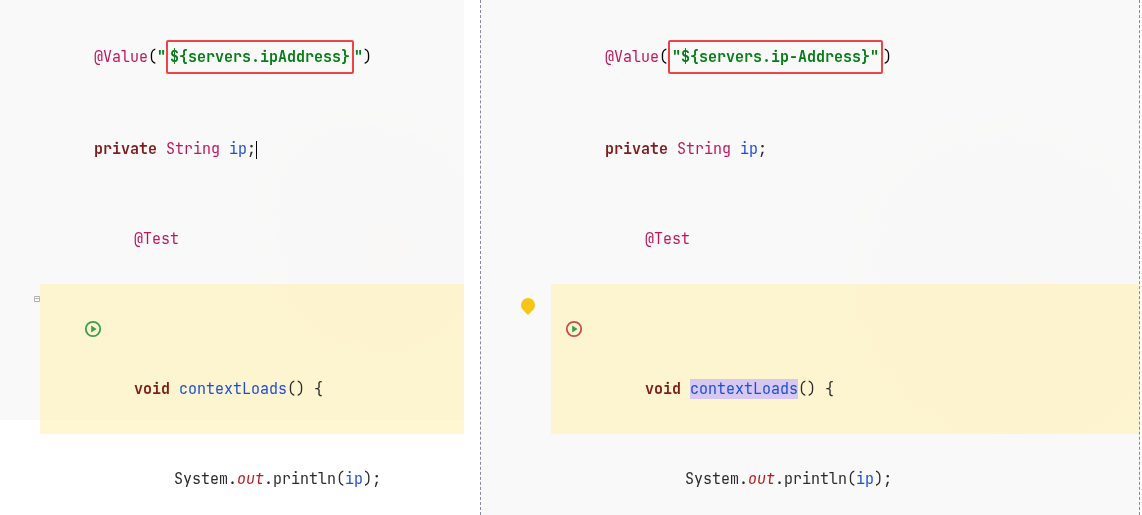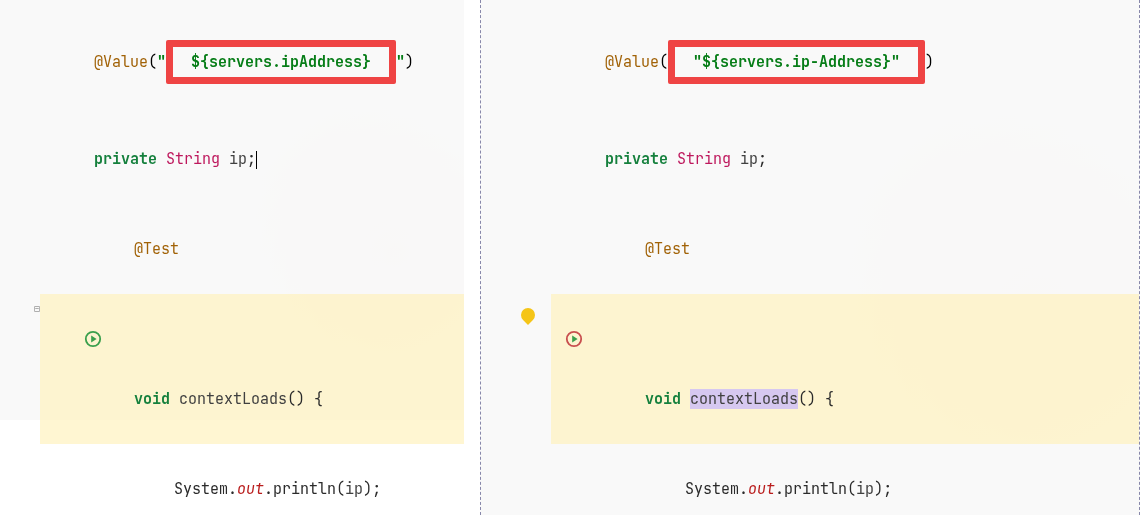--- a/index.html
+++ b/index.html
@@ -31,31 +31,31 @@
     position: absolute;
     left: -28px;
     width: 20px; height: 20px;
     top: 4px;
   }
   .gutter-run { color:#3a9f4c; }
   .gutter-run svg { width:18px; height:18px; }
   .gutter-bulb { display:inline-block; width:14px; height:14px; background:#f5c518; border-radius:50% 50% 50% 0; transform:rotate(-45deg); }
   .gutter-fold { display:inline-block; color:#999; font-size:10px; line-height:10px; }
   .row { position:relative; white-space: pre; }
-  .k-anno   { color:#a16207;margin-top:36px; }
+  .k-anno   { color:#be185d;margin-top:36px; }
   .k-string { color:#067d17; font-weight:bold; }
-  .k-kw     { color:#15803d; font-weight:bold; }
+  .k-kw     { color:#7f1d1d; font-weight:bold; }
   .k-type   { color:#be185d; }
   .k-static { color:#b91c1c; font-style:italic; }
   .k-paren  { color:#000; }
-  .k-method { color:#404040; }
+  .k-method { color:#1d4ed8; }
   .redbox {
-    border: 7px solid #ef4444;
+    border: 2px solid #ef4444;
     border-radius: 2px;
-    padding: 0 18px;
+    padding: 0 2px;
     display: inline-block;
   }
   .hl-line { background: rgba(255, 240, 180, 0.6); }
   .cursor { border-left:1px solid #000; display:inline-block; height:18px; vertical-align:middle; }
   .bg-face {
     position:absolute; inset:0;
     background: radial-gradient(circle at 70% 40%, rgba(255,200,190,0.15), transparent 50%),
                 radial-gradient(circle at 85% 60%, rgba(210,50,40,0.10), transparent 40%);
     z-index:-1;
   }

